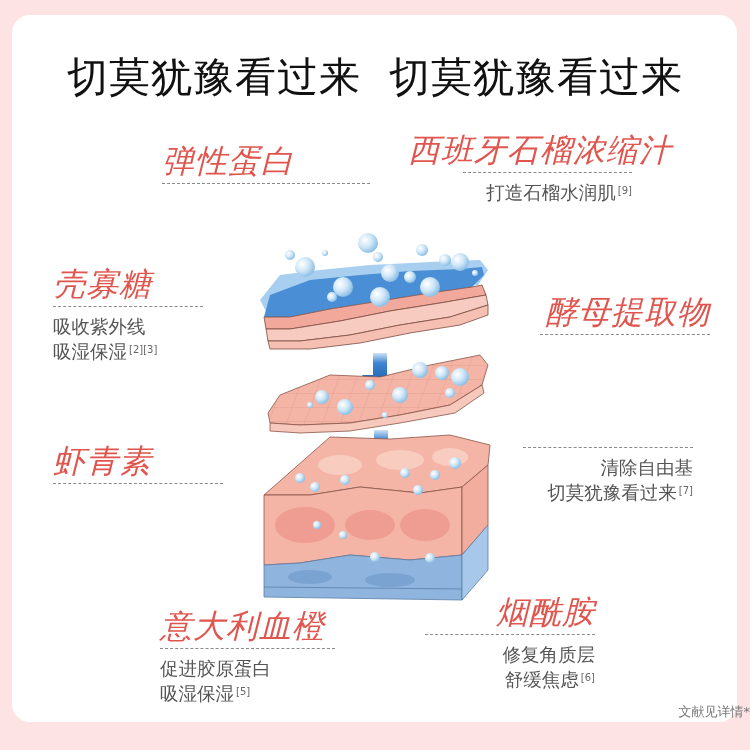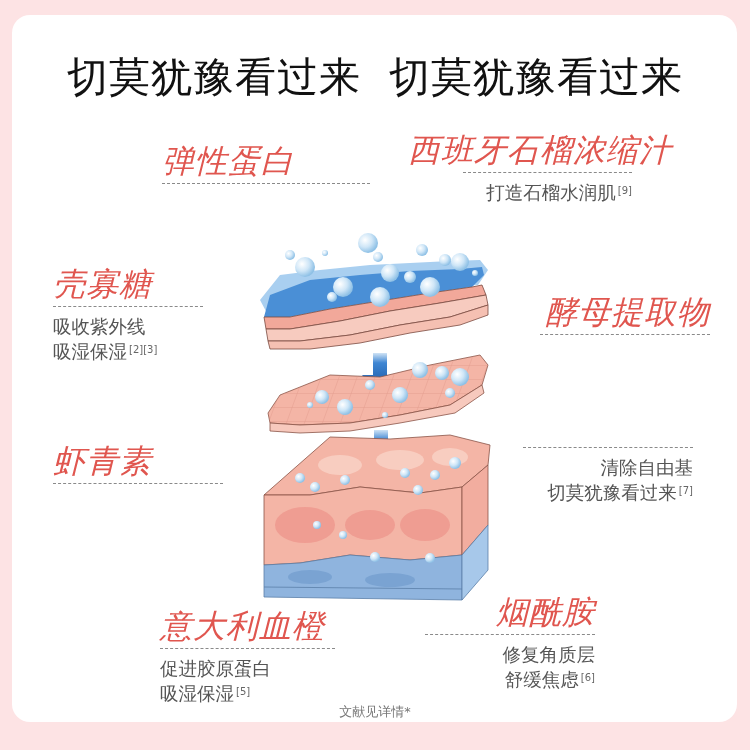--- a/index.html
+++ b/index.html
@@ -22,21 +22,21 @@
   }
   .item .dash {
     height:0; border-top:1.5px dashed #8a8a8a; margin:6px 0 7px 0;
   }
   .item .desc {
     color:#555; font-size:18.5px; line-height:25px; white-space:nowrap;
   }
   .item sup { font-size:10px; color:#666; vertical-align:top; position:relative; top:-2px; margin-left:2px; }
   .right { text-align:right; }
   .footnote {
-    position:absolute; left:0; width:750px; top:703px; text-align:center;
+    position:absolute; left:0; width:750px; top:703px; text-align:right;
     font-size:13px; color:#777;
   }
   .illus { position:absolute; left:250px; top:225px; width:262px; height:380px; }
 </style>
 </head>
 <body>
 
 <div class="card"></div>
 
 <div class="title">切莫犹豫看过来  切莫犹豫看过来</div>

